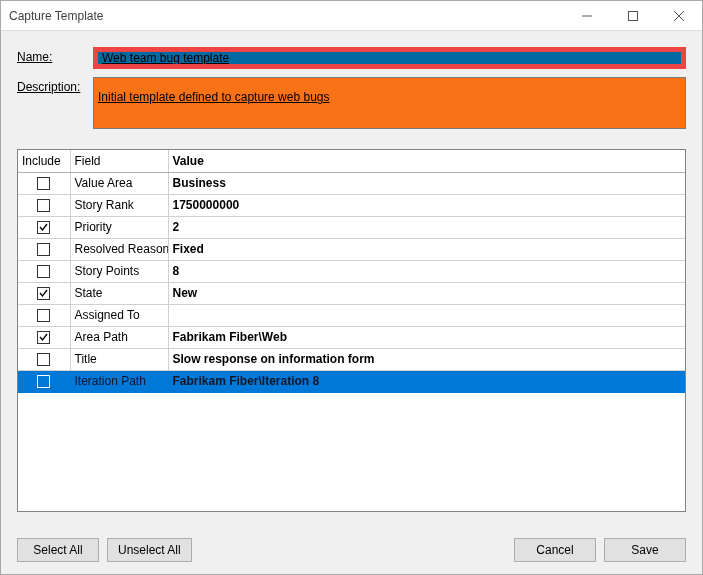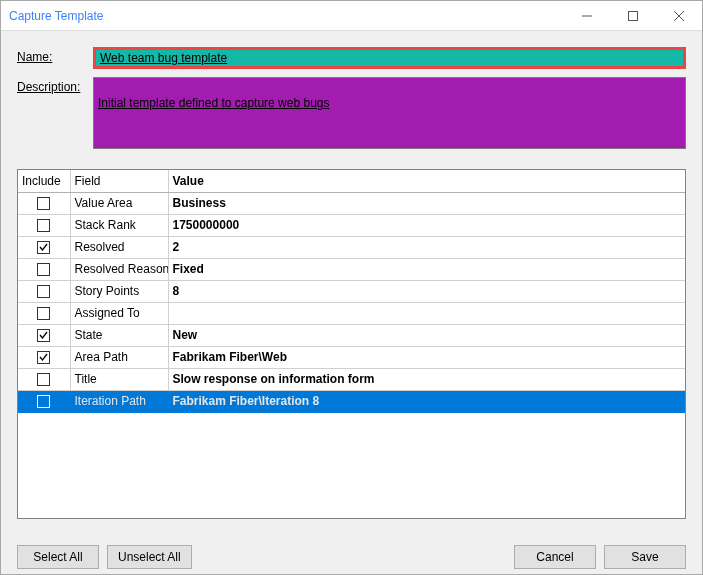--- a/index.html
+++ b/index.html
@@ -18,21 +18,21 @@
     display: flex;
     flex-direction: column;
   }
   .titlebar {
     height: 30px;
     background: #fff;
     border-bottom: 1px solid #ddd;
     display: flex;
     align-items: center;
     padding-left: 8px;
-    color: #3b82f6;
+    color: #404040;
   }
   .titlebar-title { flex: 1; }
   .titlebar-controls { display: flex; }
   .tb-btn {
     width: 46px;
     height: 30px;
     display: flex;
     align-items: center;
     justify-content: center;
     color: #555;
@@ -51,33 +51,33 @@
     gap: 6px;
     text-decoration: underline;
   }
   .form-label {
     width: 70px;
     padding-top: 3px;
     color: #000;
   }
   .text-input {
     flex: 1;
-    border: 3px solid #ef4444;
-    background: #14b8a6;
+    border: 5px solid #ef4444;
+    background: #0369a1;
     padding: 3px 4px;
     font: inherit;
     height: 22px;
   }
   .text-area {
     flex: 1;
     border: 1px solid #7a7a7a;
-    background: #a21caf;
-    padding: 18px 4px;
+    background: #f97316;
+    padding: 12px 4px;
     font: inherit;
-    height: 72px;
+    height: 52px;
     resize: none;
   }
   .grid-wrap {
     flex: 1;
     border: 1px solid #828282;
     background: #fff;
     margin-top: 12px;
     overflow: hidden;
   }
   table.grid {
@@ -111,29 +111,29 @@
     display: inline-flex;
     align-items: center;
     justify-content: center;
     background: #fff;
     vertical-align: middle;
   }
   .chk svg { display: none; }
   .chk.checked svg { display: block; }
   tr.selected td {
     background: #0078d7;
-    color: #e5e5e5;
+    color: #0f172a;
     border-right-color: #0078d7;
     border-bottom-color: #0078d7;
   }
   tr.selected .chk { border-color: #fff; background: transparent; }
   .footer {
     display: flex;
     gap: 8px;
-    padding: 10px 16px 5px;
+    padding: 10px 16px 12px;
     align-items: center;
   }
   .spacer { flex: 1; }
   .btn {
     min-width: 82px;
     height: 24px;
     border: 1px solid #adadad;
     background: #e1e1e1;
     font: inherit;
     padding: 0 10px;
@@ -196,57 +196,57 @@
           </tr>
         </thead>
         <tbody id="grid-body">
             <tr>
               <td class="chk-cell"><span class="chk"></span></td>
               <td>Value Area</td>
               <td>Business</td>
             </tr>
             <tr>
               <td class="chk-cell"><span class="chk"></span></td>
-              <td>Stack Rank</td>
+              <td>Story Rank</td>
               <td>1750000000</td>
             </tr>
             <tr>
               <td class="chk-cell"><span class="chk checked">
                   <svg width="11" height="11" viewBox="0 0 11 11">
                     <polyline points="2,5 4.5,8 9,2" fill="none" stroke="currentColor" stroke-width="1.3"></polyline>
                   </svg>
                 </span></td>
-              <td>Resolved</td>
+              <td>Priority</td>
               <td>2</td>
             </tr>
             <tr>
               <td class="chk-cell"><span class="chk"></span></td>
               <td>Resolved Reason</td>
               <td>Fixed</td>
             </tr>
             <tr>
               <td class="chk-cell"><span class="chk"></span></td>
               <td>Story Points</td>
               <td>8</td>
-            </tr>
-            <tr>
-              <td class="chk-cell"><span class="chk"></span></td>
-              <td>Assigned To</td>
-              <td></td>
             </tr>
             <tr>
               <td class="chk-cell"><span class="chk checked">
                   <svg width="11" height="11" viewBox="0 0 11 11">
                     <polyline points="2,5 4.5,8 9,2" fill="none" stroke="currentColor" stroke-width="1.3"></polyline>
                   </svg>
                 </span></td>
               <td>State</td>
               <td>New</td>
             </tr>
             <tr>
+              <td class="chk-cell"><span class="chk"></span></td>
+              <td>Assigned To</td>
+              <td></td>
+            </tr>
+            <tr>
               <td class="chk-cell"><span class="chk checked">
                   <svg width="11" height="11" viewBox="0 0 11 11">
                     <polyline points="2,5 4.5,8 9,2" fill="none" stroke="currentColor" stroke-width="1.3"></polyline>
                   </svg>
                 </span></td>
               <td>Area Path</td>
               <td>Fabrikam Fiber\Web</td>
             </tr>
             <tr>
               <td class="chk-cell"><span class="chk"></span></td>

